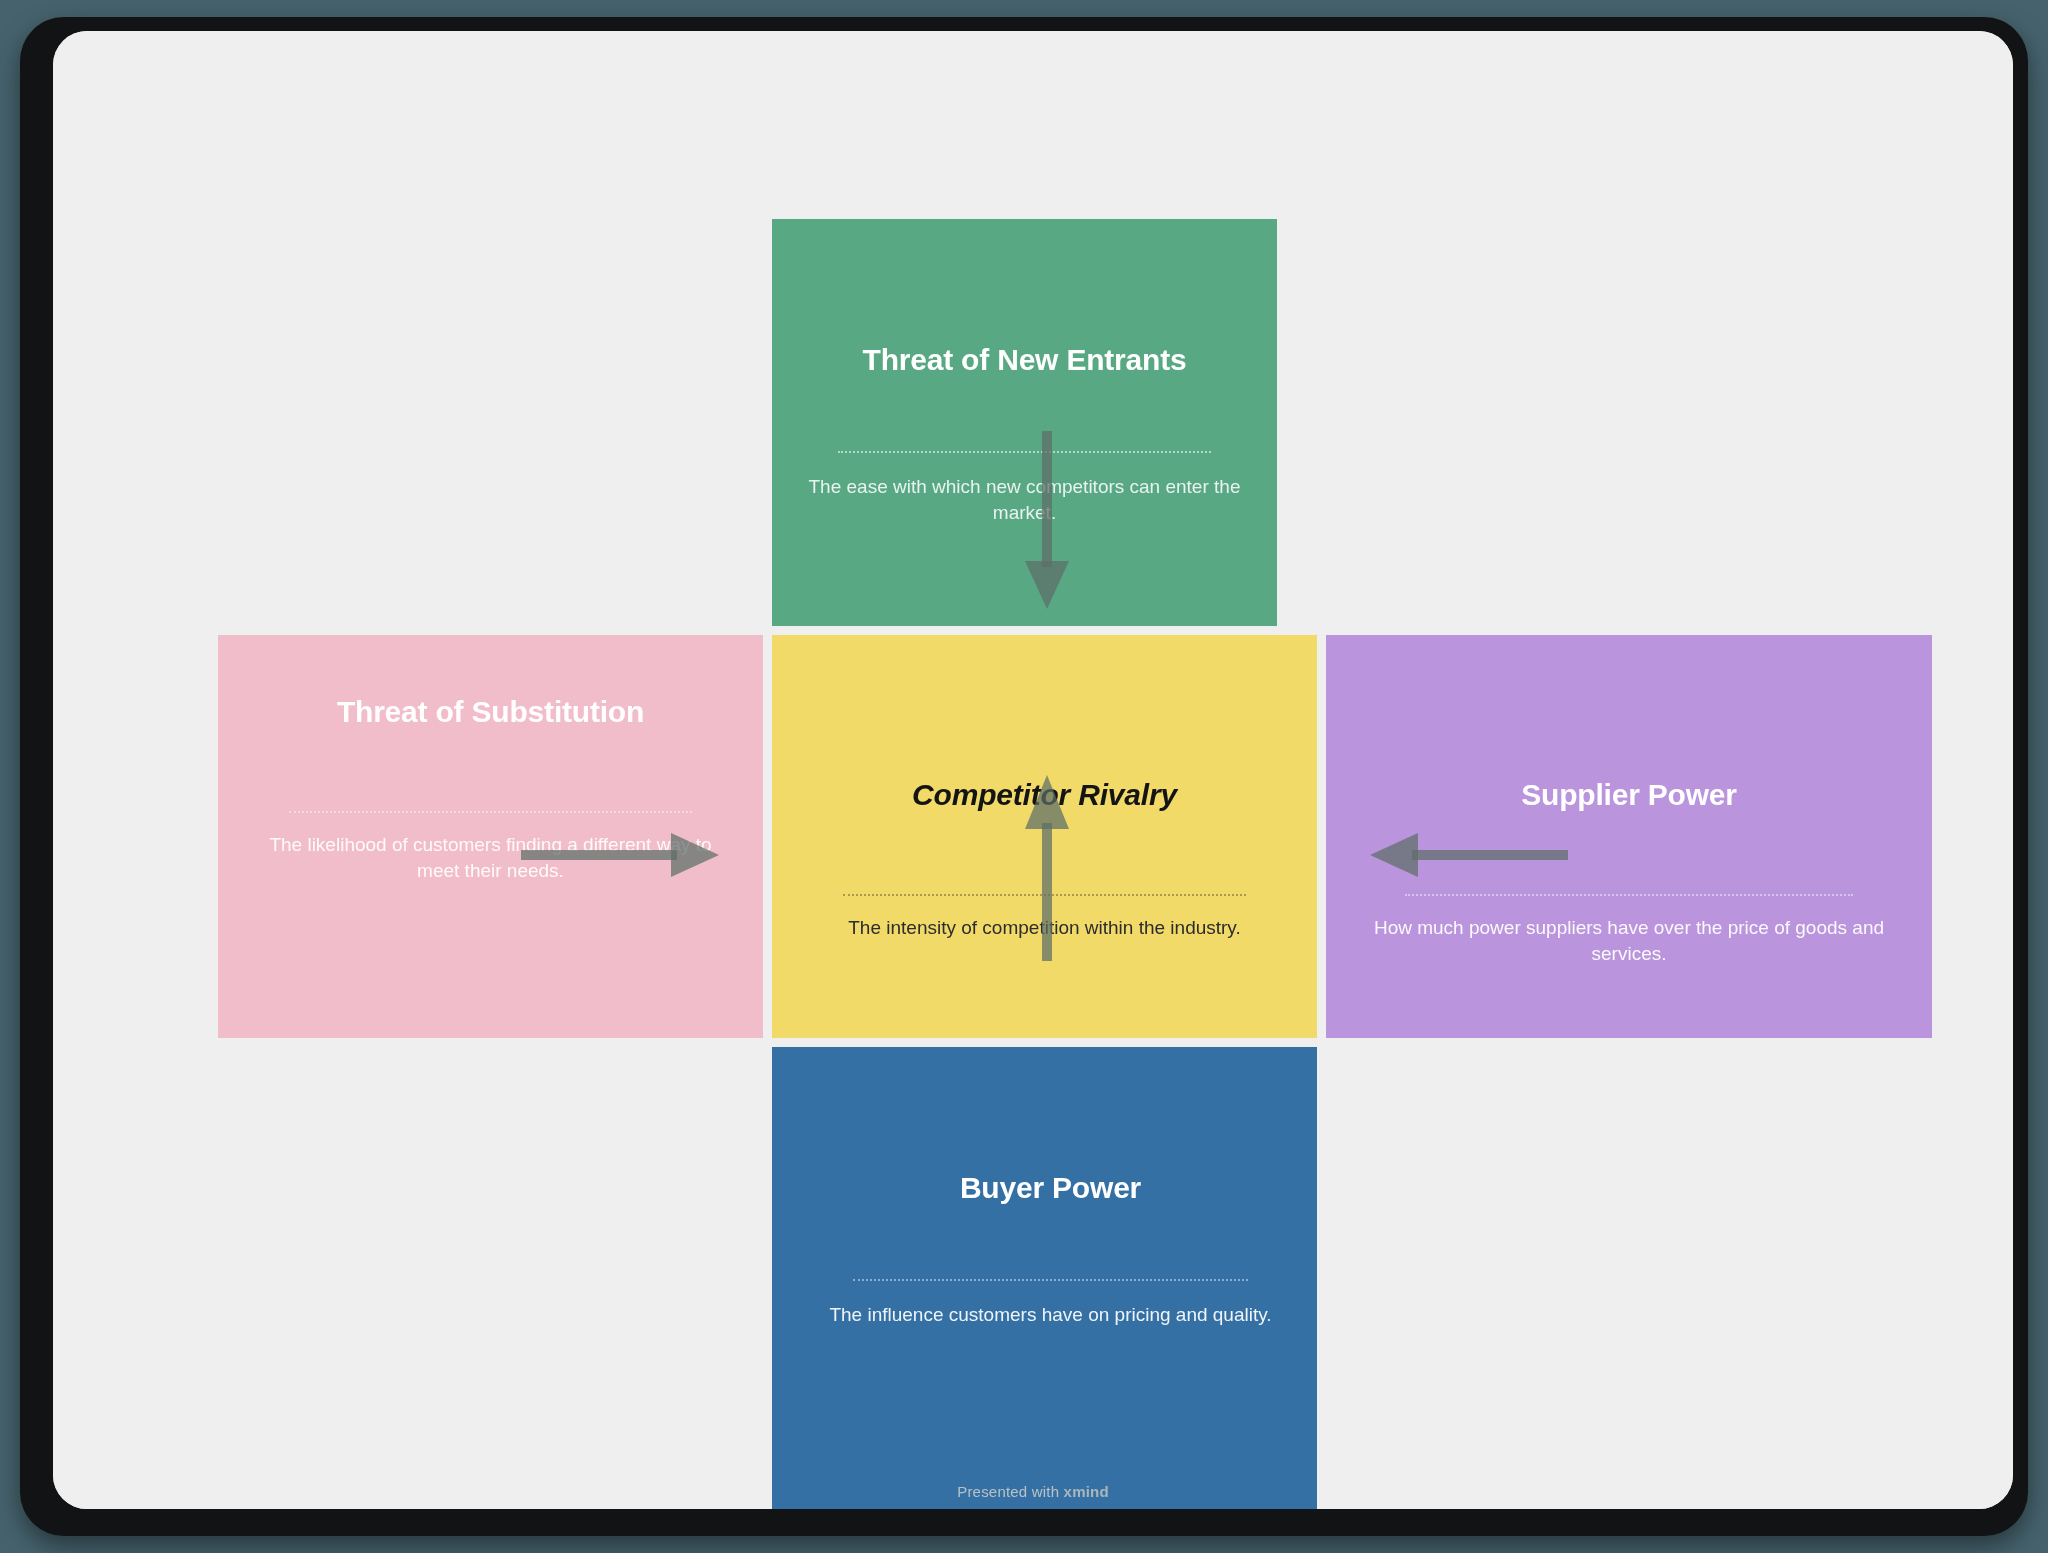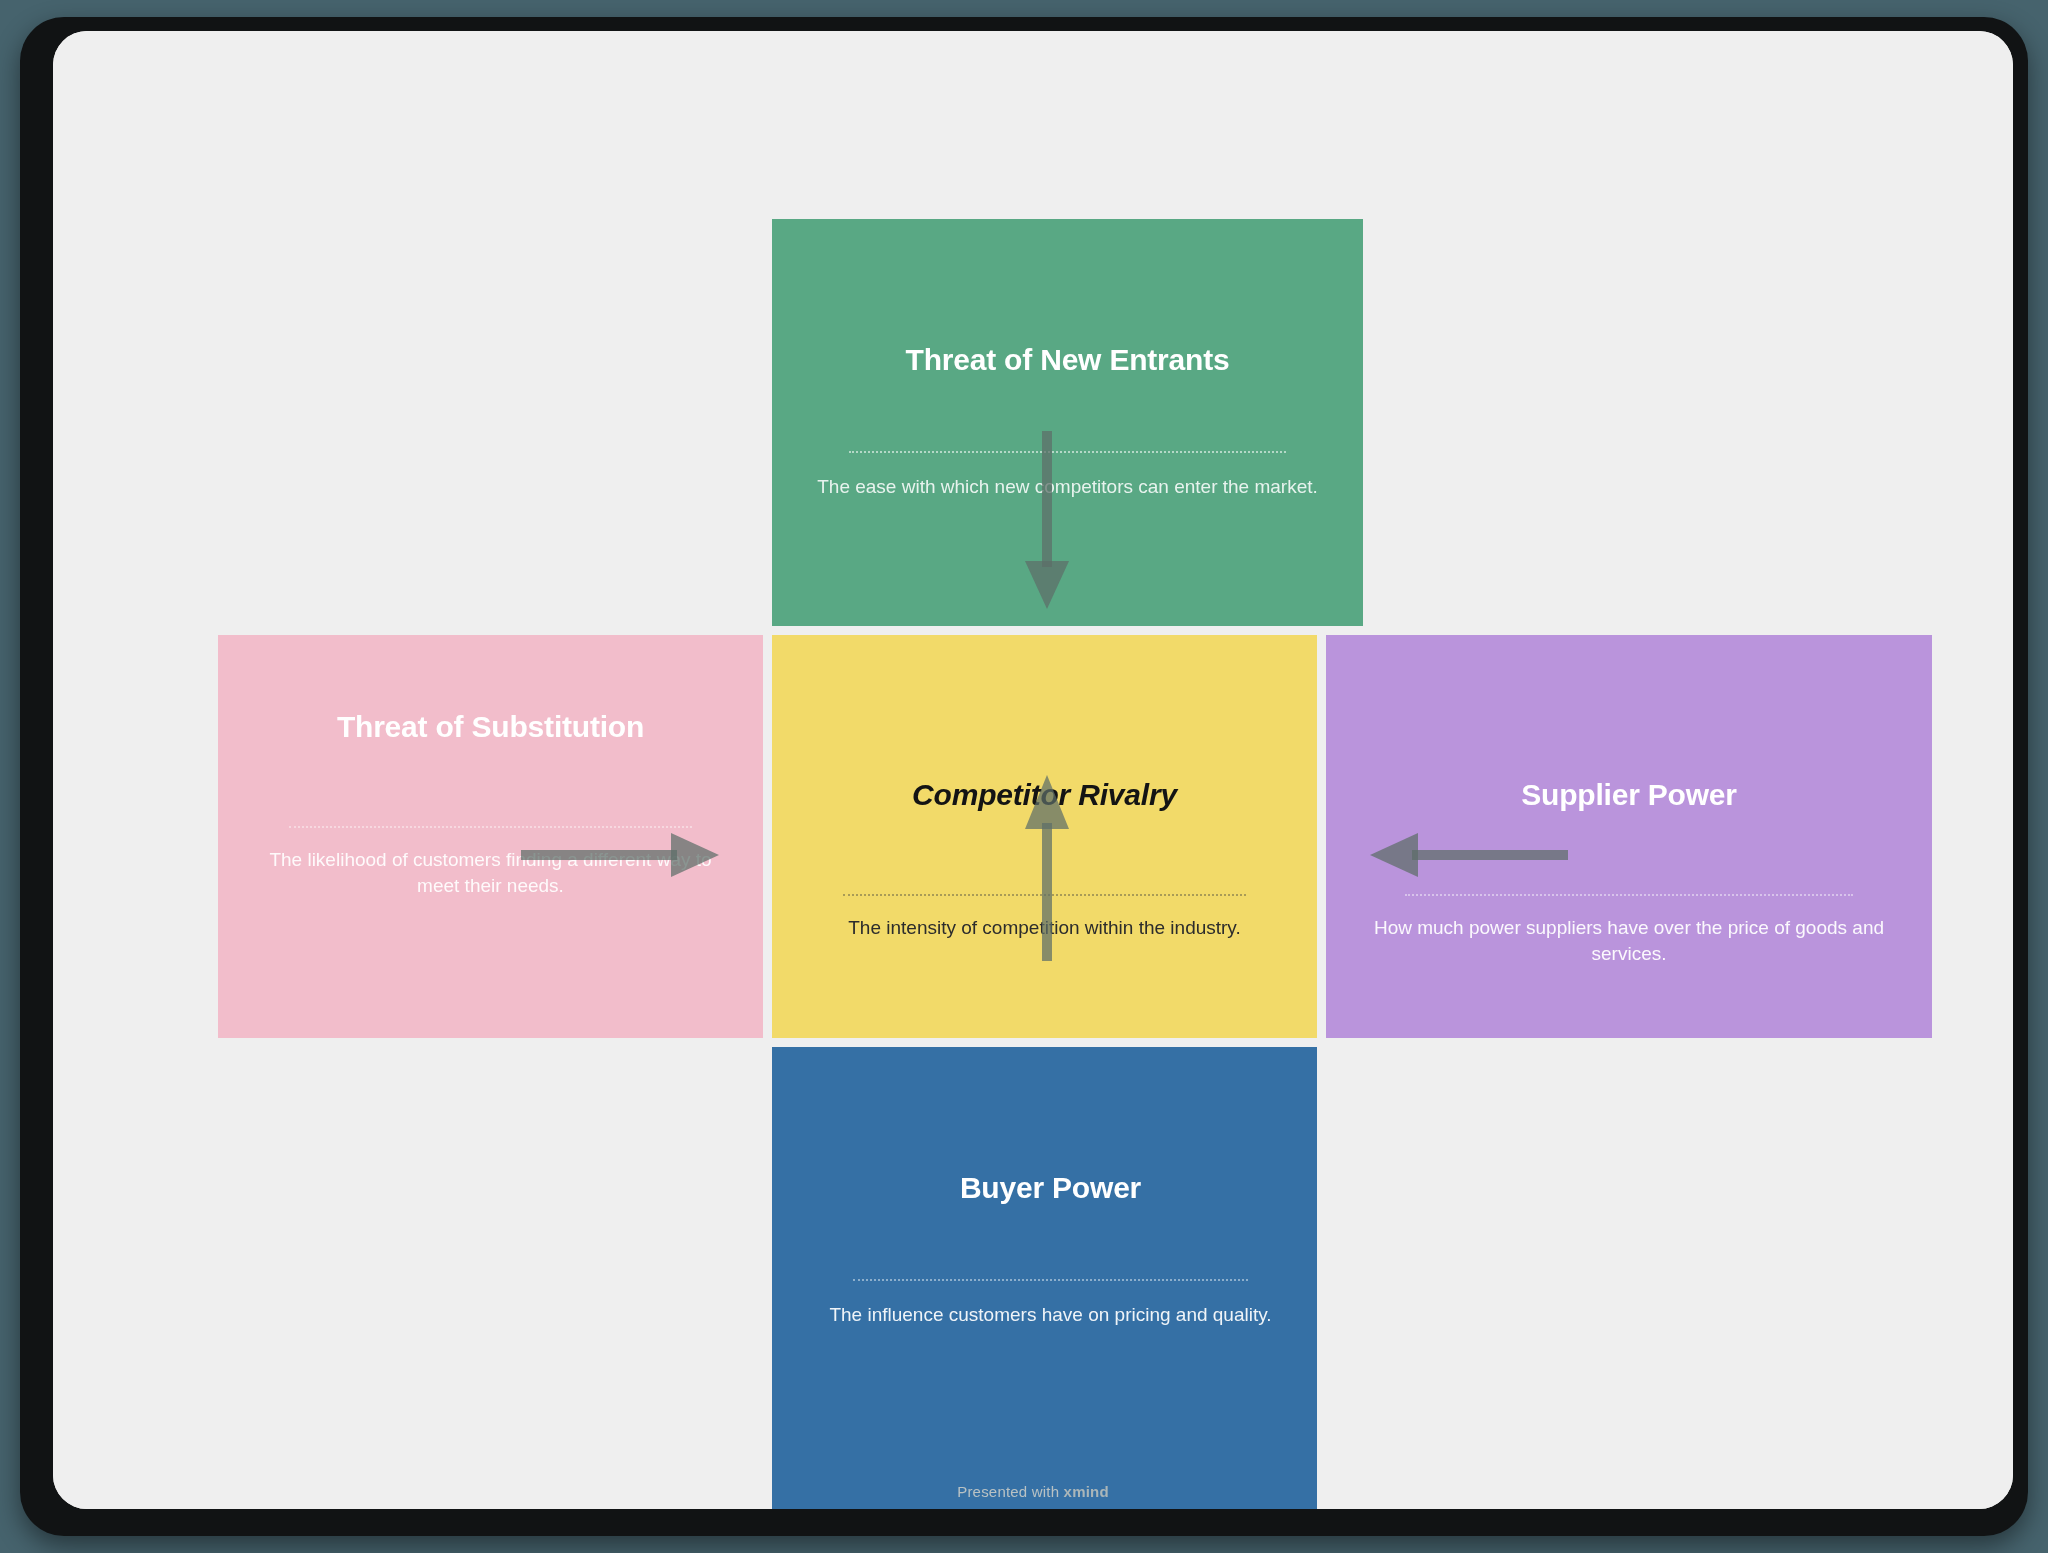--- a/index.html
+++ b/index.html
@@ -72,34 +72,34 @@
     font-size: 19px;
     line-height: 1.42;
     text-align: center;
     padding: 0 34px;
     font-weight: 400;
   }
 
   
   #box-new-entrants {
     left: 719px;  top: 188px;
-    width: 591px; height: 407px;
+    width: 505px; height: 407px;
     background: #59a884;
     color: #ffffff;
     padding-top: 122px;
   }
   #box-new-entrants .force-sep { margin-top: 72px; }
   #box-new-entrants .force-desc { margin-top: 21px; color: rgba(255,255,255,0.86); }
 
   #box-substitution {
     left: 165px;  top: 604px;
     width: 545px; height: 403px;
     background: #f2bdcb;
     color: #ffffff;
-    padding-top: 73px;
+    padding-top: 58px;
     align-items: center;
   }
   #box-substitution .force-sep { margin-top: 80px; opacity: 0.75; }
   #box-substitution .force-desc { margin-top: 19px; color: rgba(255,255,255,0.92); }
 
   #box-rivalry {
     left: 719px;  top: 604px;
     width: 545px; height: 403px;
     background: #f2da69;
     color: #1c1c1c;

